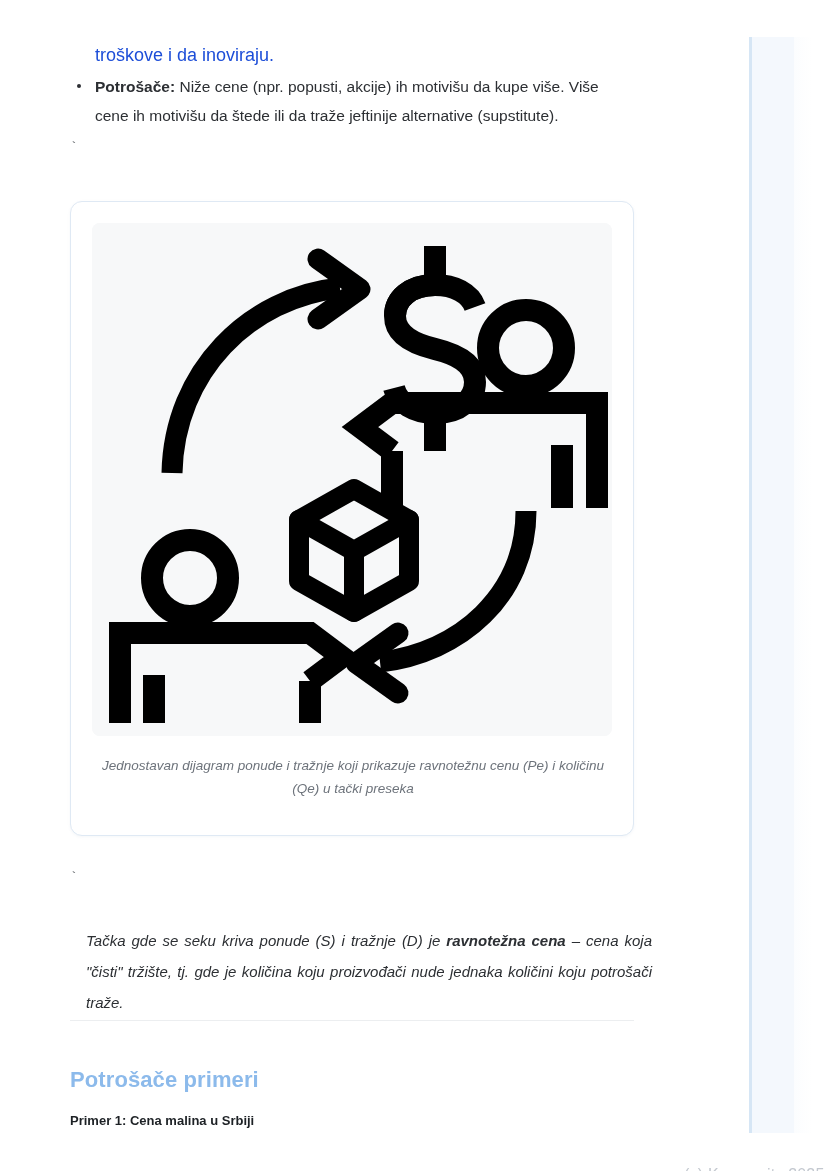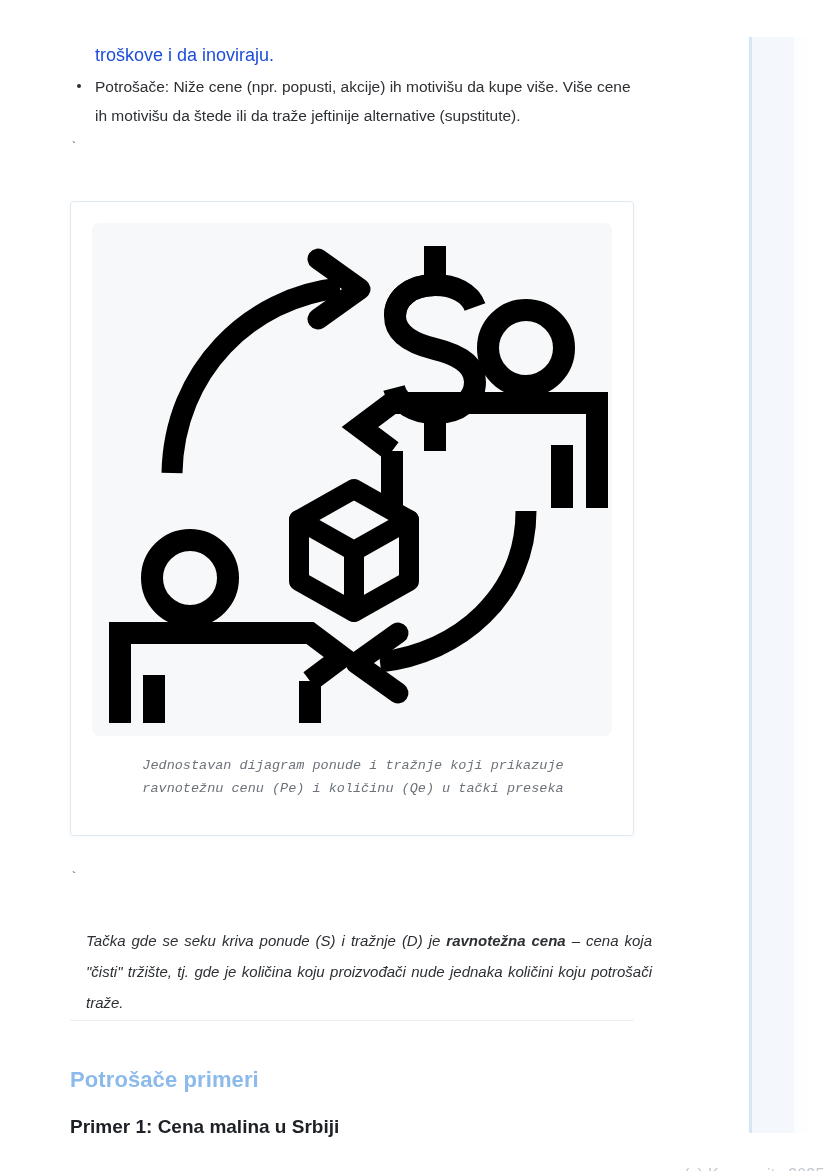--- a/index.html
+++ b/index.html
@@ -77,21 +77,21 @@
   }
   #bullet-list li .bullet-dot {
     position: absolute;
     left: 7px;
     top: 12px;
     width: 4px;
     height: 4px;
     border-radius: 50%;
     background: #2c2f33;
   }
-  .bold-lead { font-weight: normal; }
+  .bold-lead { font-weight: bold; }
 
   
   .tick {
     position: absolute;
     left: 0px;
     font-size: 13px;
     color: #4a4f55;
     font-family: "Liberation Mono", monospace;
     line-height: 1;
   }
@@ -100,24 +100,23 @@
 
   
   #figure-card {
     position: absolute;
     left: 0px;
     top: 201px;
     width: 564px;
     height: 635px;
     box-sizing: border-box;
     border: 1px solid #dfe9f4;
-    border-radius: 4px;
+    border-radius: 12px;
     background: #ffffff;
     box-shadow: 0 1px 3px rgba(150,170,195,0.10);
-    font-family: Liberation Mono, monospace;
   }
   #figure-image-box {
     position: absolute;
     left: 21px;
     top: 21px;
     width: 520px;
     height: 513px;
     background: #f7f8f9;
     border-radius: 8px;
     overflow: hidden;
@@ -175,21 +174,21 @@
     font-weight: bold;
     color: #8cbaeb;
     letter-spacing: 0.1px;
     line-height: 32px;
   }
 
   #subheading {
     position: absolute;
     left: 0px;
     top: 1096px;
-    font-size: 19px;
+    font-size: 13px;
     font-weight: bold;
     color: #1d2125;
     line-height: 24px;
   }
 
   
   #watermark {
     position: absolute;
     left: 684px;
     top: 1166px;

